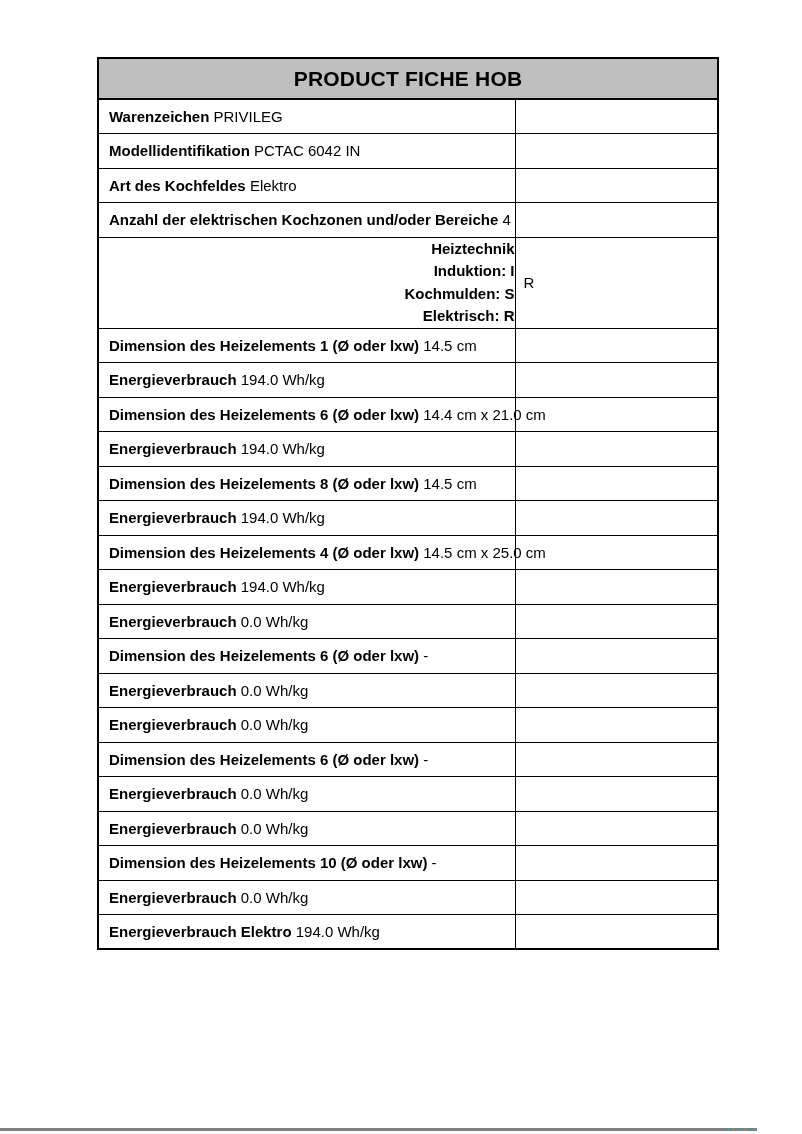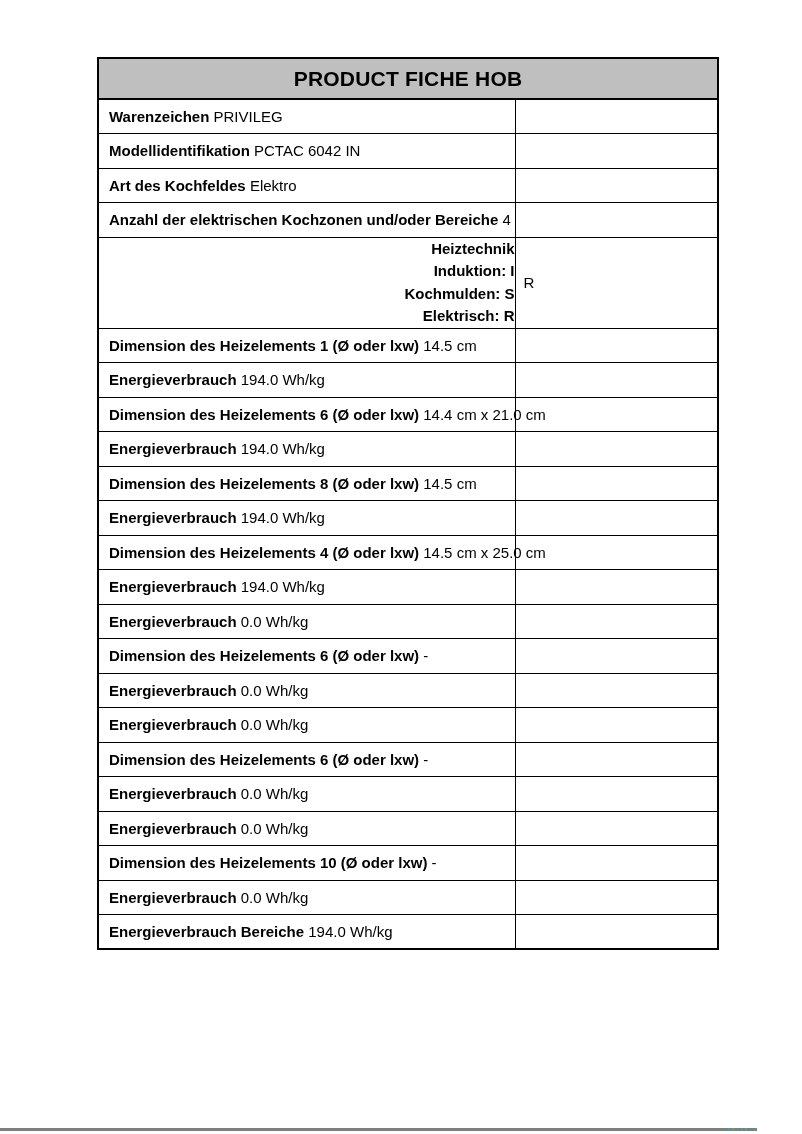--- a/index.html
+++ b/index.html
@@ -184,21 +184,21 @@
         </tr>
         <tr class="row-simple">
           <td class="label-cell"><span class="bold">Dimension des Heizelements 10 (Ø oder lxw)</span> <span>-</span></td>
           <td class="right-cell"></td>
         </tr>
         <tr class="row-simple">
           <td class="label-cell"><span class="bold">Energieverbrauch</span> <span>0.0 Wh/kg</span></td>
           <td class="right-cell"></td>
         </tr>
         <tr class="row-simple">
-          <td class="label-cell"><span class="bold">Energieverbrauch Bereiche</span> <span>194.0 Wh/kg</span></td>
+          <td class="label-cell"><span class="bold">Energieverbrauch Elektro</span> <span>194.0 Wh/kg</span></td>
           <td class="right-cell"></td>
         </tr>
       </tbody>
   </table>
 </div>
 
 <div class="footer-bar">
   <div class="footer-bar-marks"></div>
 </div>
 

